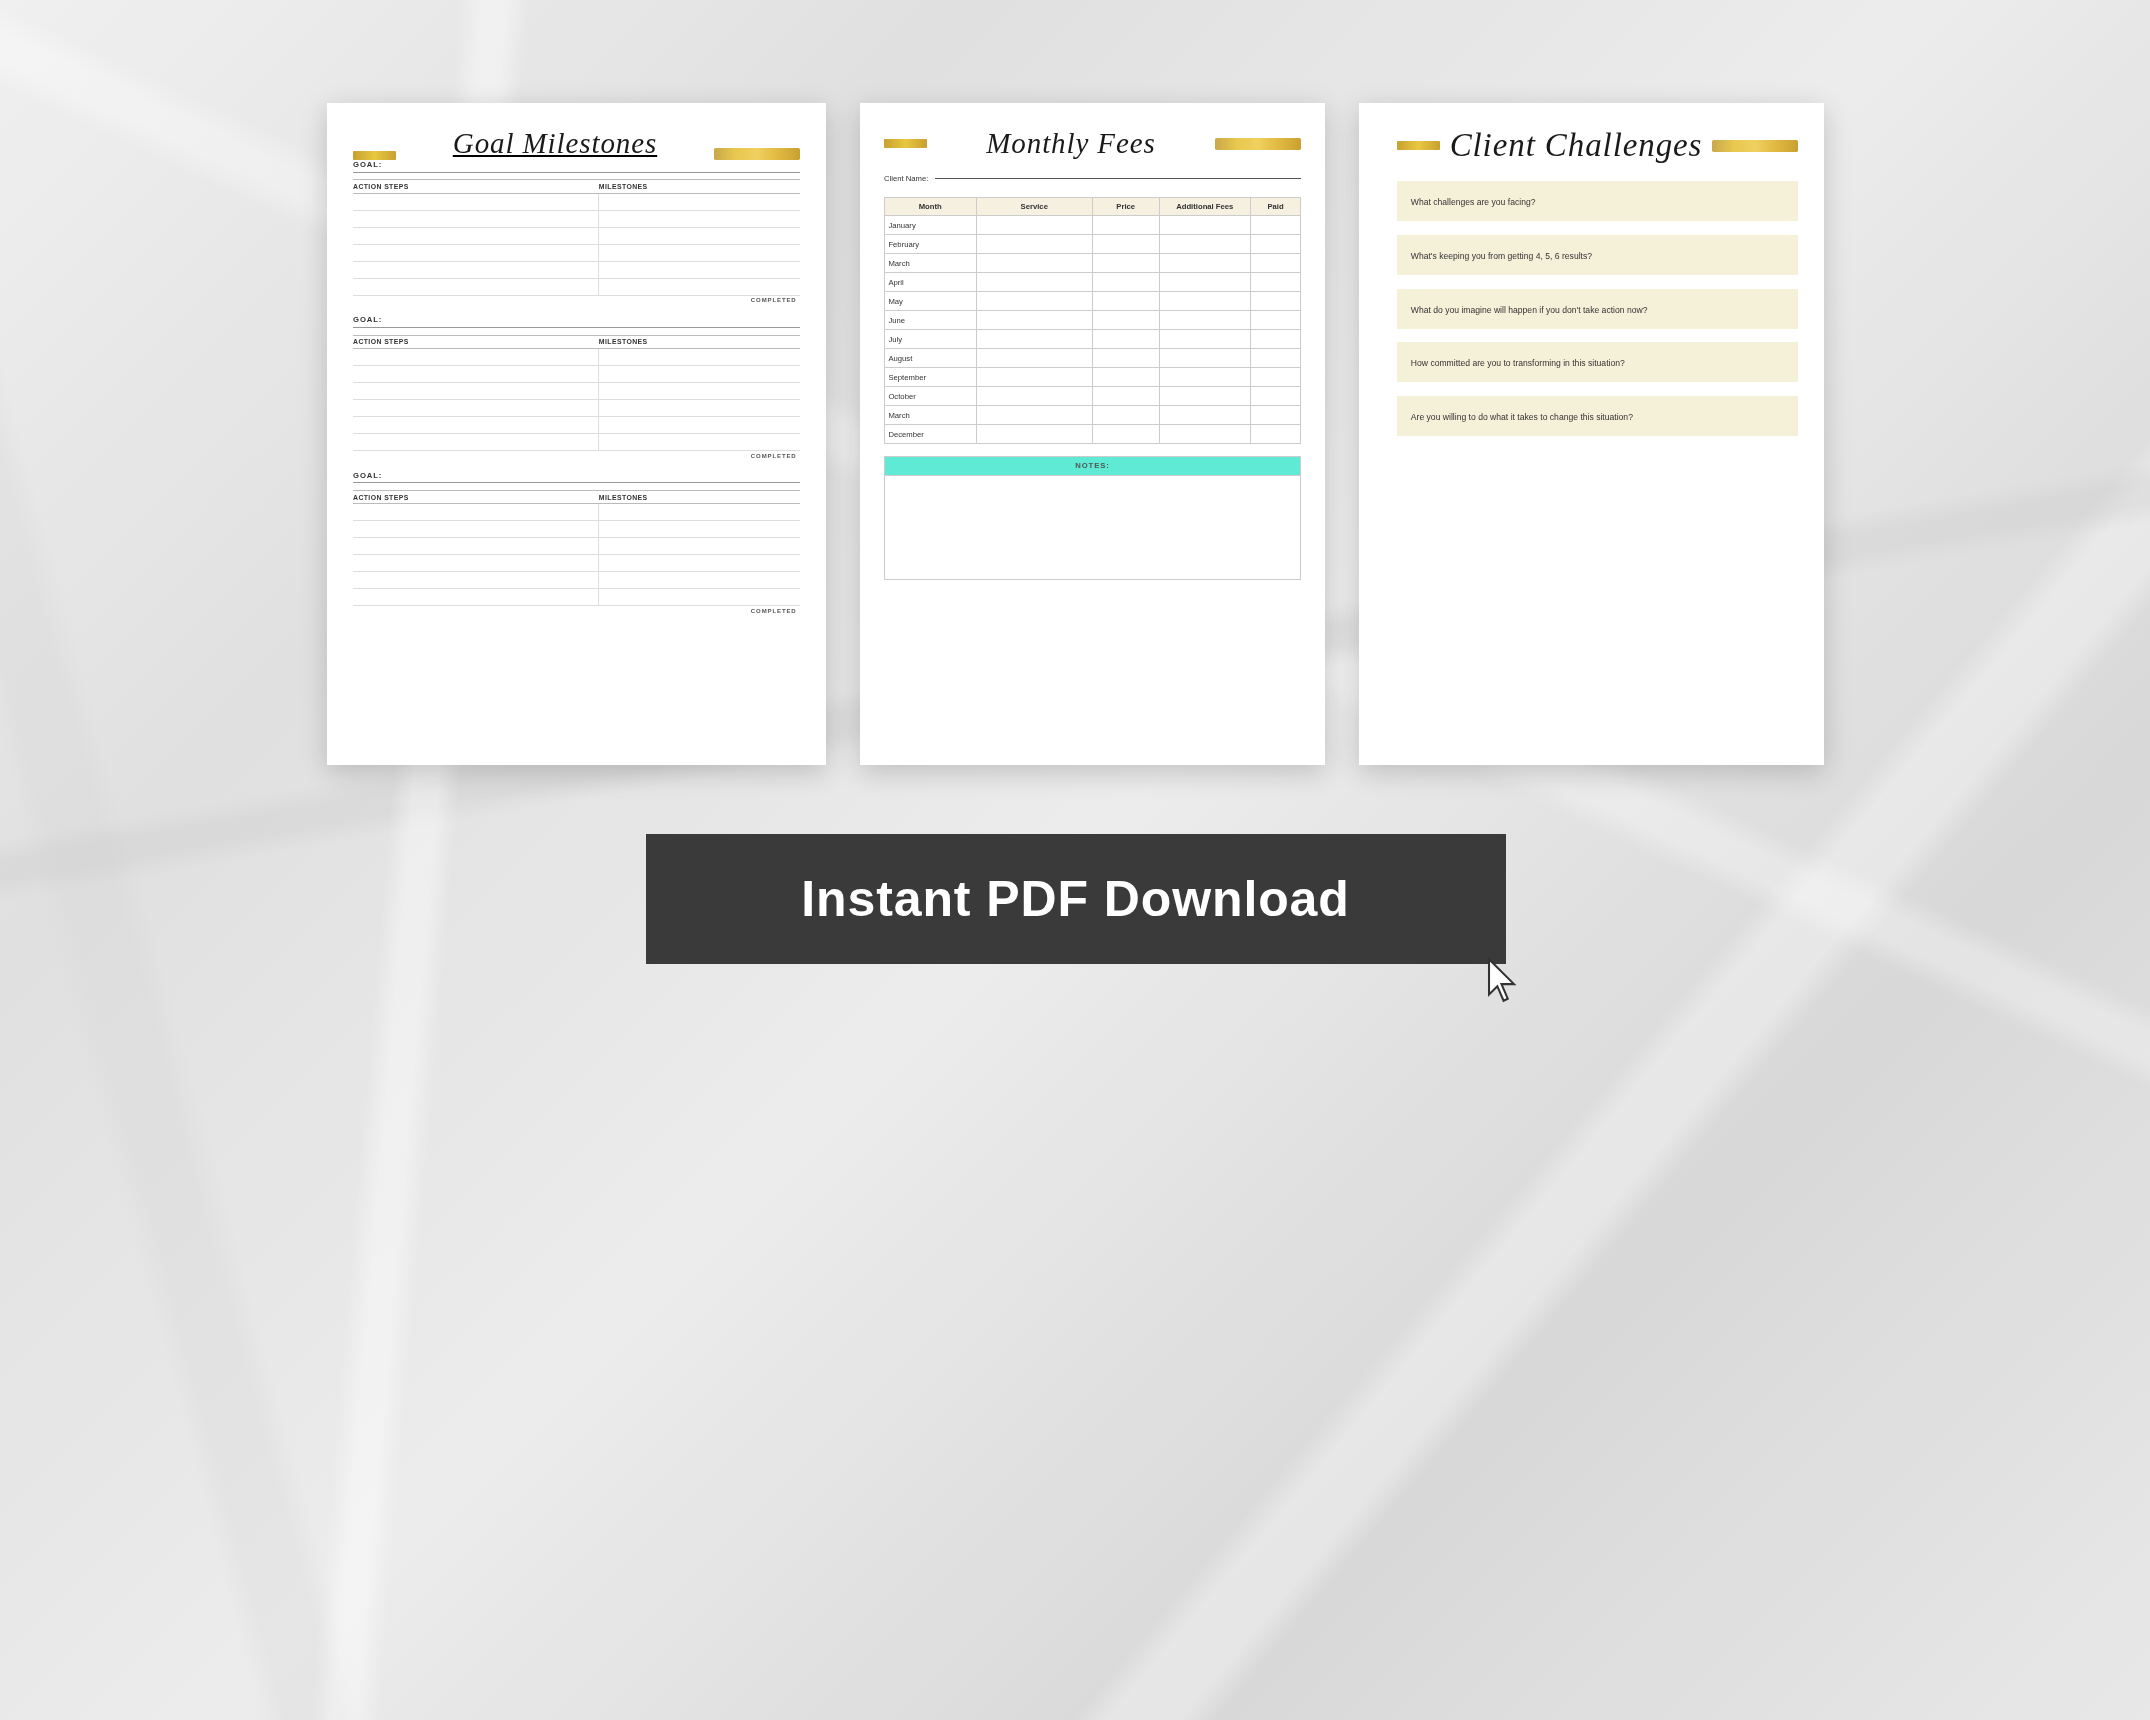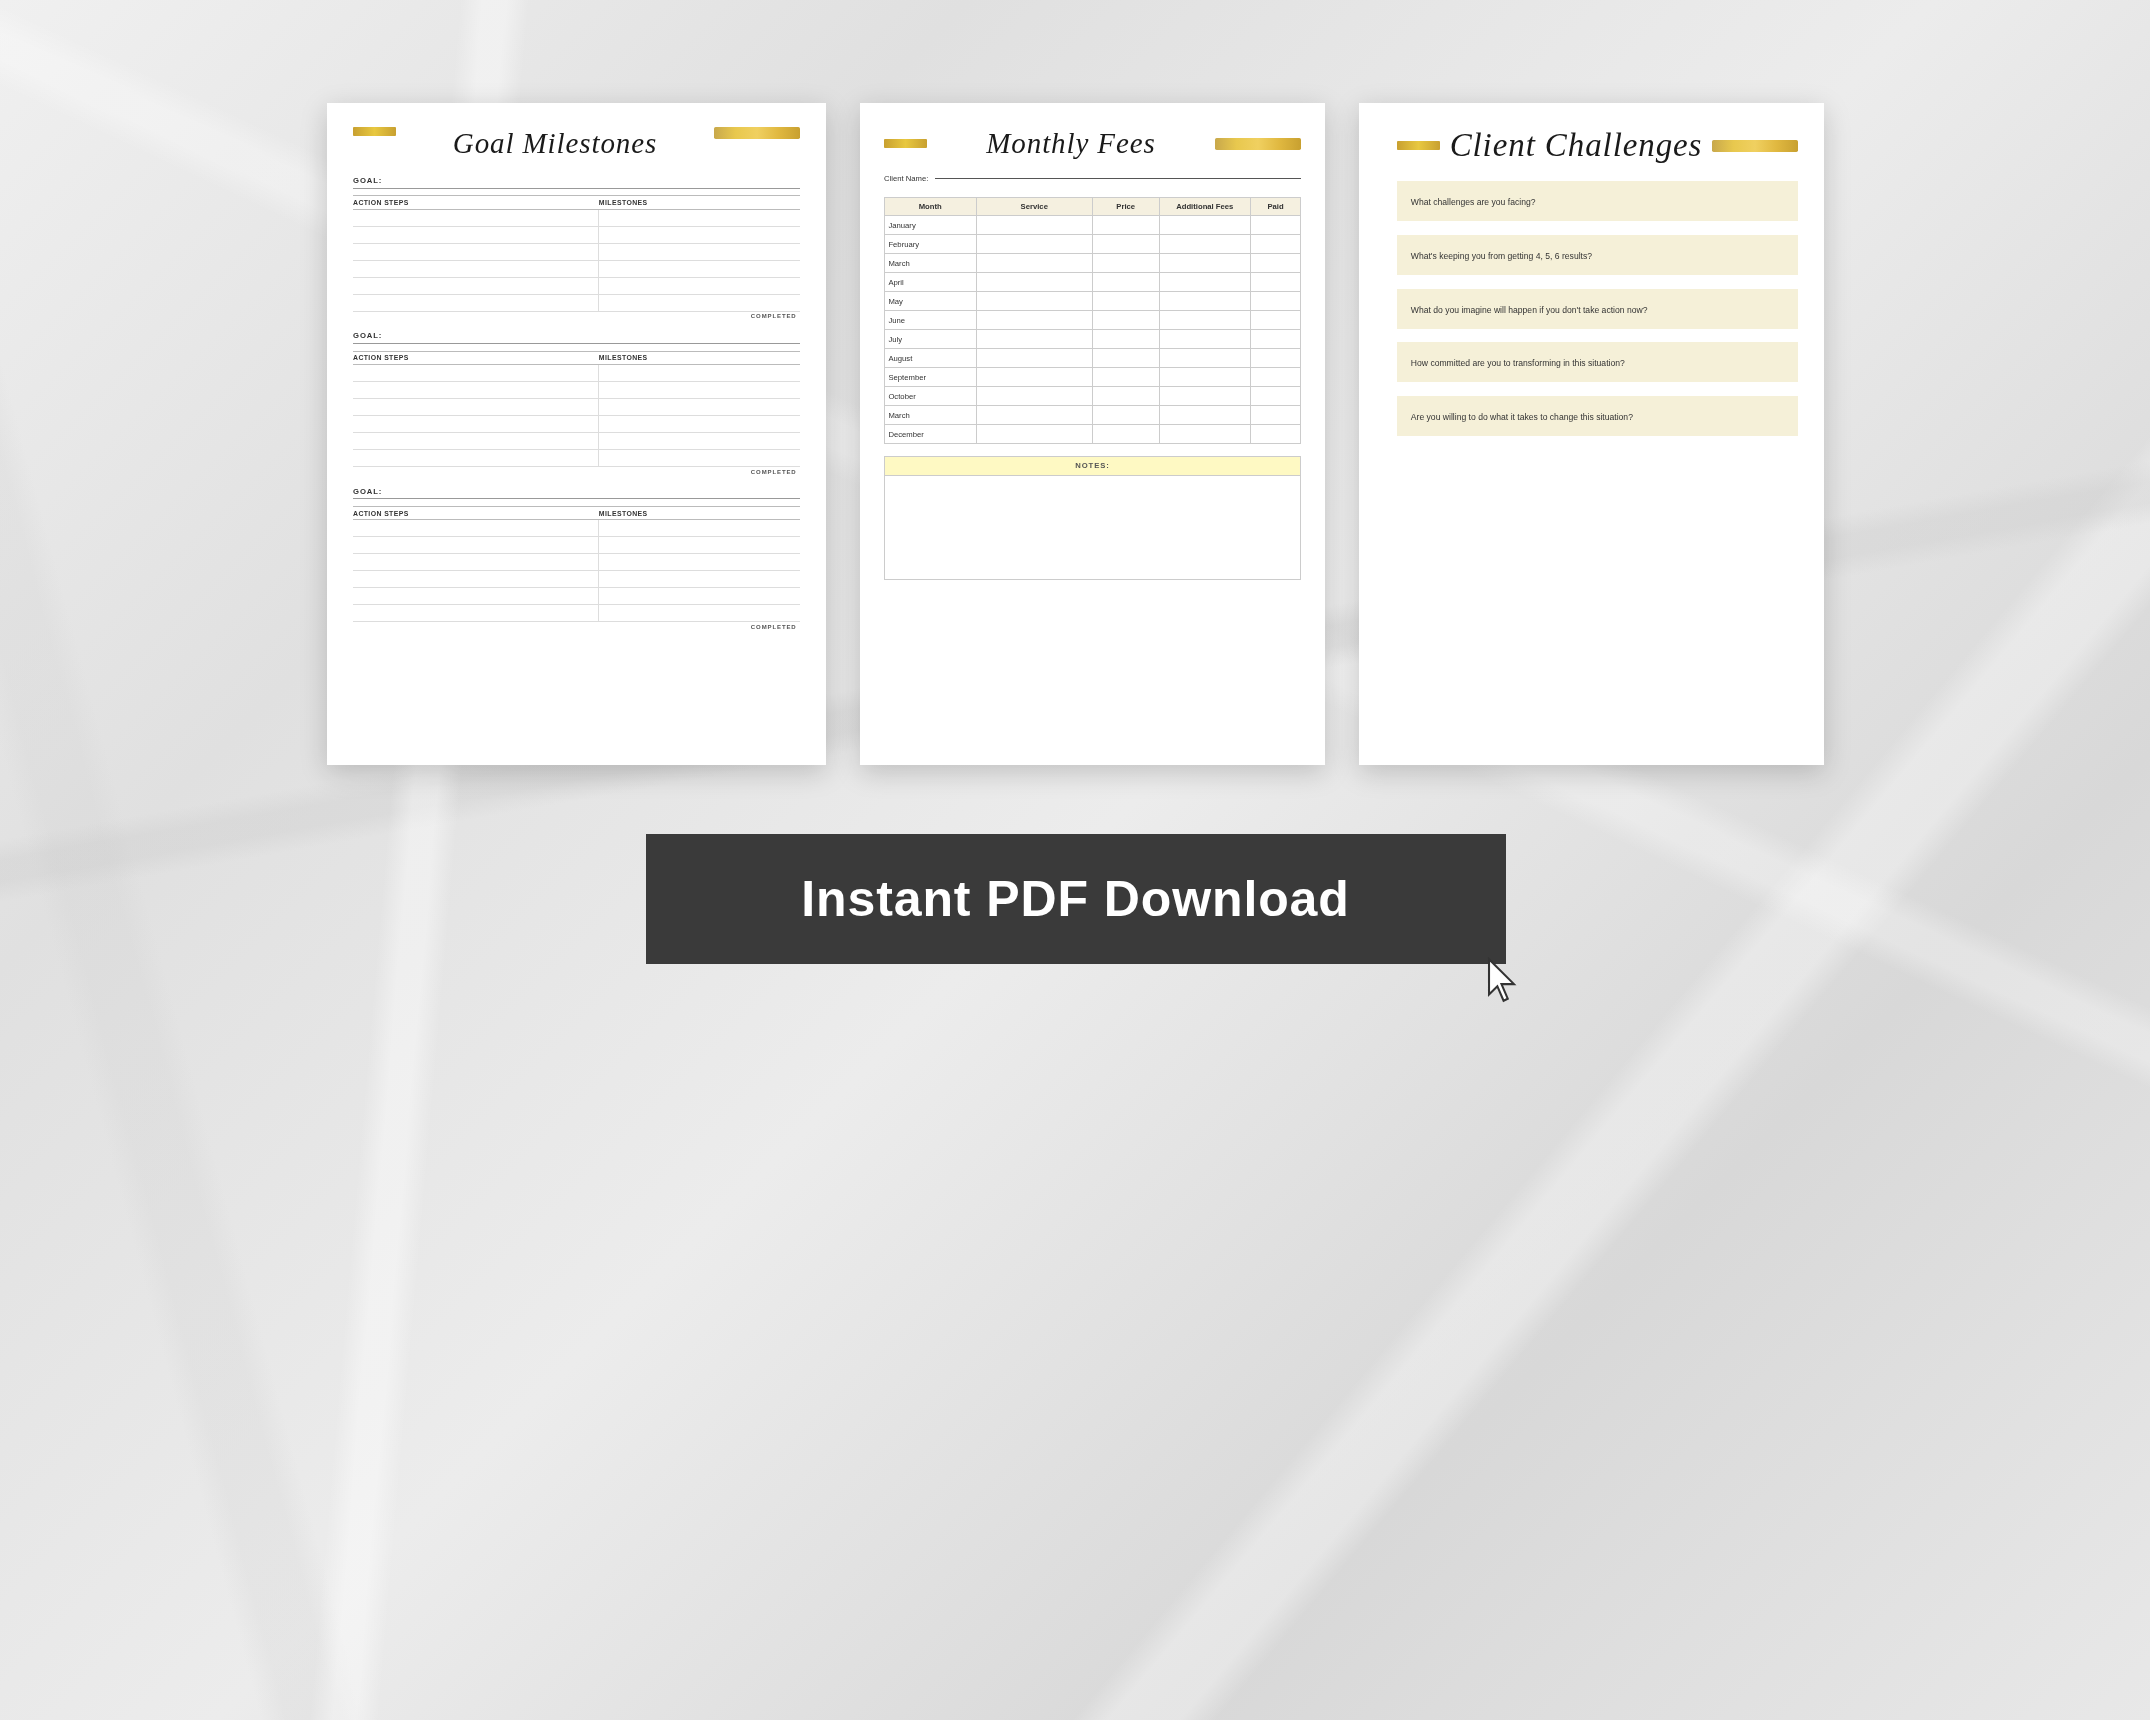--- a/index.html
+++ b/index.html
@@ -76,23 +76,24 @@
 
     
     .page-goal {
       width: 499px;
       min-height: 662px;
       padding: 24px 26px 17px 26px;
     }
 
     .page-header {
       display: flex;
-      align-items: flex-start;
+      align-items: flex-end;
       justify-content: space-between;
-      margin-bottom: 16px;
+      margin-bottom: 0;
+      text-decoration: underline;
     }
 
     .gold-texture-bar {
       height: 12px;
       background: linear-gradient(90deg, #c8a84b, #e8c84e, #f0d060, #e0b840, #c8a030);
       border-radius: 1.7px;
     }
 
     .gold-bar-right {
       width: 86px;
@@ -255,21 +256,21 @@
     .price-col { width: 16%; }
     .additional-col { width: 22%; }
     .paid-col { width: 12%; }
 
     
     .notes-section {
       border: 0.9px solid #ccc;
     }
 
     .notes-header {
-      background: #fef9c3;
+      background: #5eead4;
       border-bottom: 0.9px solid #ccc;
       padding: 4.3px 6.9px;
       text-align: center;
       font-size: 7.7px;
       font-weight: bold;
       font-family: Arial, sans-serif;
       color: #555;
       letter-spacing: 0.9px;
     }
 

